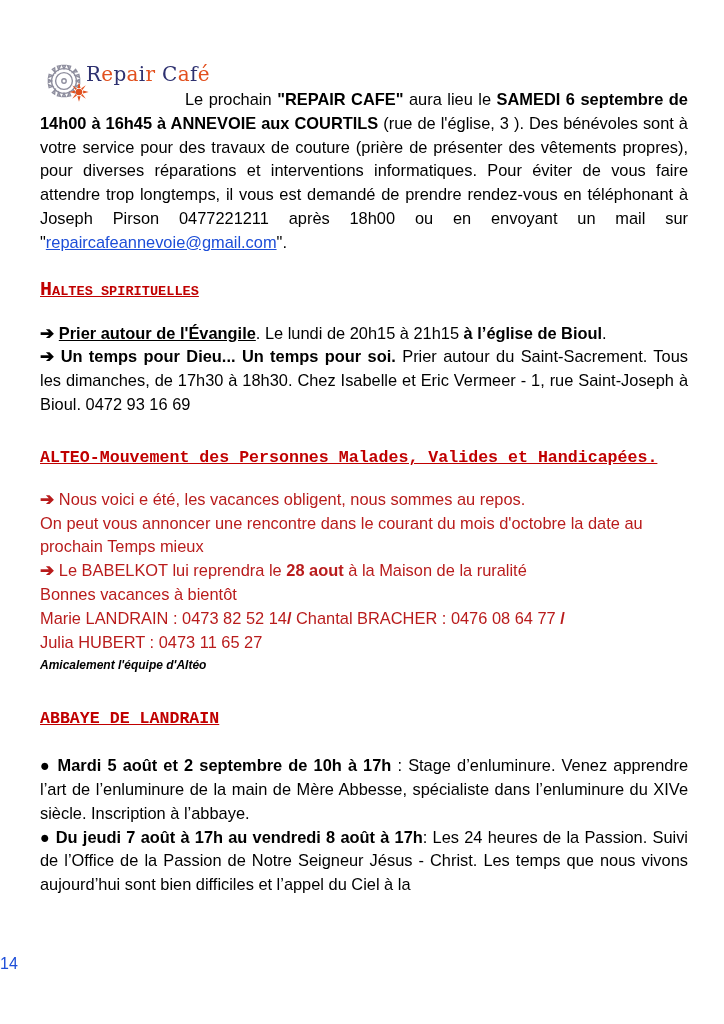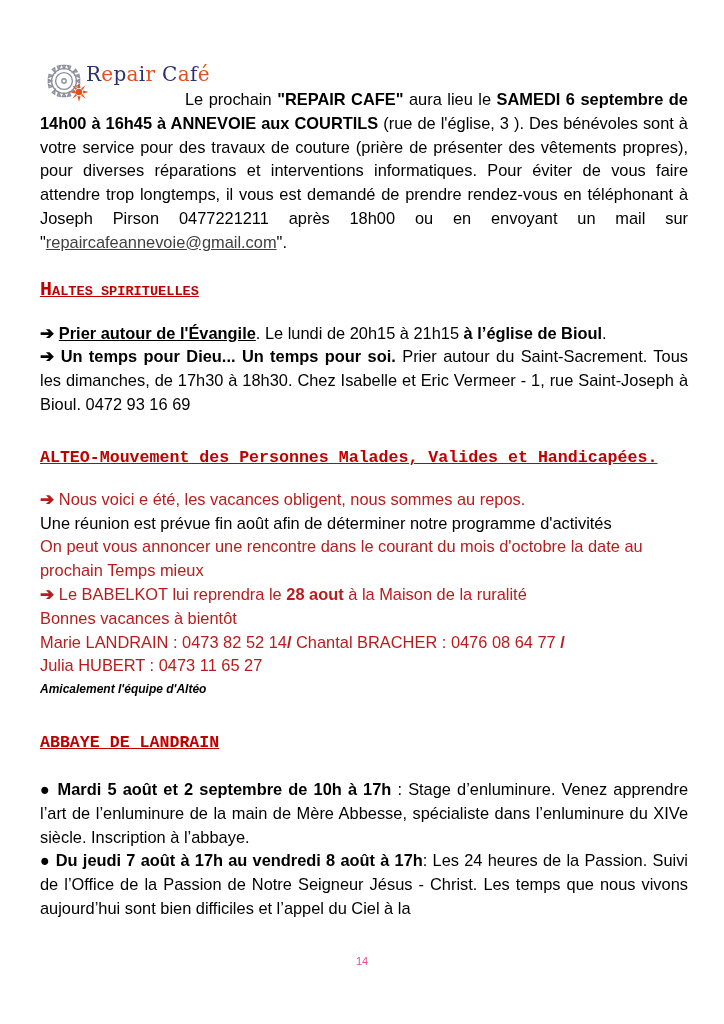--- a/index.html
+++ b/index.html
@@ -83,21 +83,21 @@
     line-height: 23.8px;
     text-align: left;
     color: #b91c1c;
   }
   .indent-first { text-indent: 145px; }
 
   b, .b { font-weight: bold; }
   .bu { font-weight: bold; text-decoration: underline; margin-top: 28px; }
 
   a.mail {
-    color: #404040;
+    color: #1d4ed8;
     text-decoration: underline;
   }
 
   
   .redhead {
     margin: 0;
     font-size: 16.6px;
     line-height: 22px;
     font-weight: bold;
     color: #c00000;
@@ -132,23 +132,23 @@
     font-weight: bold;
     font-style: italic;
     text-align: left;
   }
 
   .pagenum {
     position: absolute;
     left: 0;
     top: 955px;
     width: 724px;
-    text-align: center;
-    font-size: 11px;
-    color: #ec4899;
+    text-align: left;
+    font-size: 16px;
+    color: #1d4ed8;
   }
 </style>
 </head>
 <body>
 
 <div class="page">
 
   <div class="logo">
     <svg class="logo-gear" viewBox="0 0 40 40">
       <g fill="none" stroke="#8e8e9e" stroke-width="1.4">
@@ -208,21 +208,20 @@
       <b>Un temps pour Dieu... Un temps pour soi.</b><span> Prier autour du Saint-Sacrement. Tous les dimanches, de 17h30 à 18h30. Chez Isabelle et Eric Vermeer - 1, rue Saint-Joseph à Bioul. 0472 93 16 69</span></p>
 
     <div class="spacer-xl"></div>
 
     <p class="redhead">ALTEO-Mouvement des Personnes Malades, Valides et Handicapées.</p>
 
     <div class="spacer-m"></div>
 
     <p class="left"><span class="arrow">➔</span><span> Nous voici e été, les vacances obligent, nous sommes au repos.</span></p>
 
-    <p class="just"> Une réunion est prévue fin août afin de déterminer notre programme d'activités</p>
 
     <p class="left">On peut vous annoncer une rencontre dans le courant du mois d'octobre la date au prochain Temps mieux</p>
 
     <p class="left"><span class="arrow">➔</span><span> Le BABELKOT lui reprendra le </span><b>28 aout</b><span> à la Maison de la ruralité</span></p>
 
     <p class="left">Bonnes vacances à bientôt</p>
 
     <p class="left"><span>Marie LANDRAIN : 0473 82 52 14</span><b>/</b><span> Chantal BRACHER : 0476 08 64 77 </span><b>/</b></p>
 
     <p class="left">Julia HUBERT : 0473 11 65 27</p>

